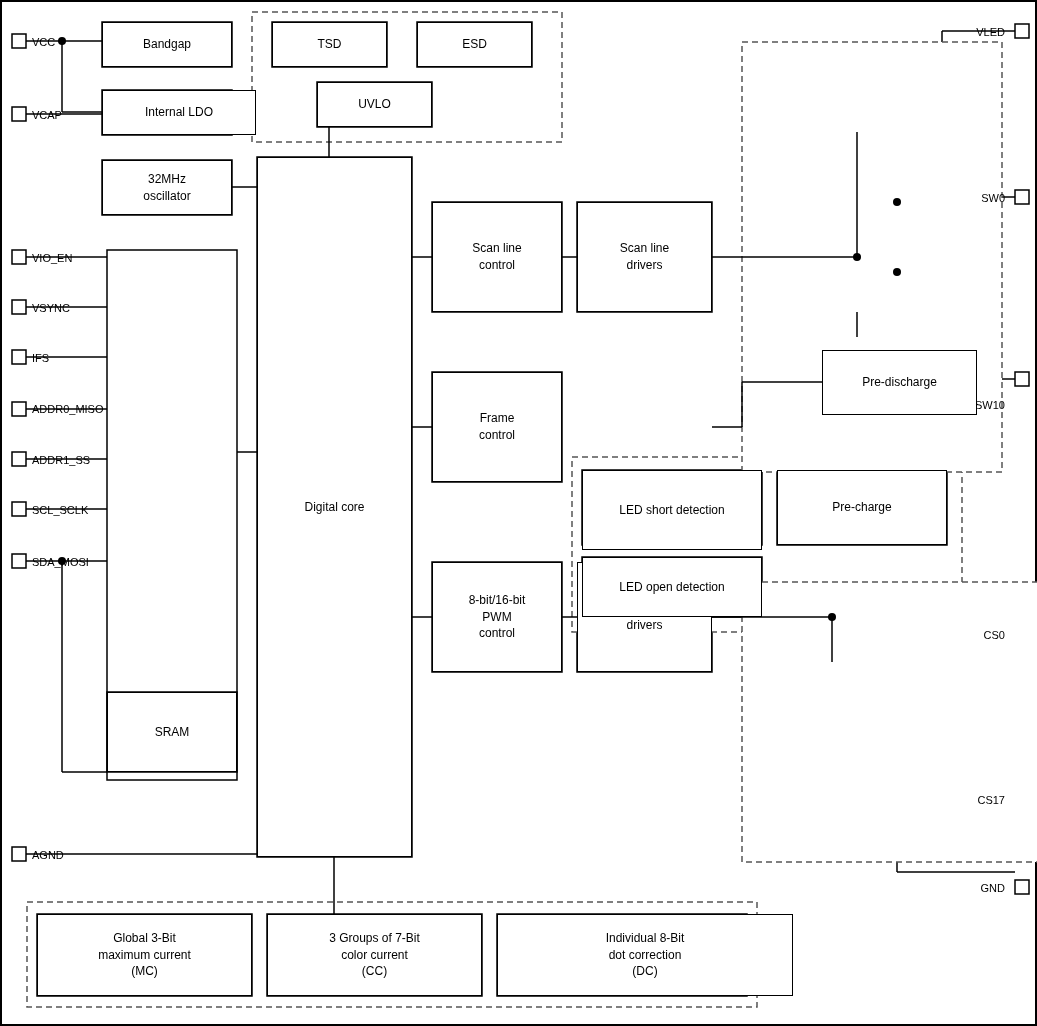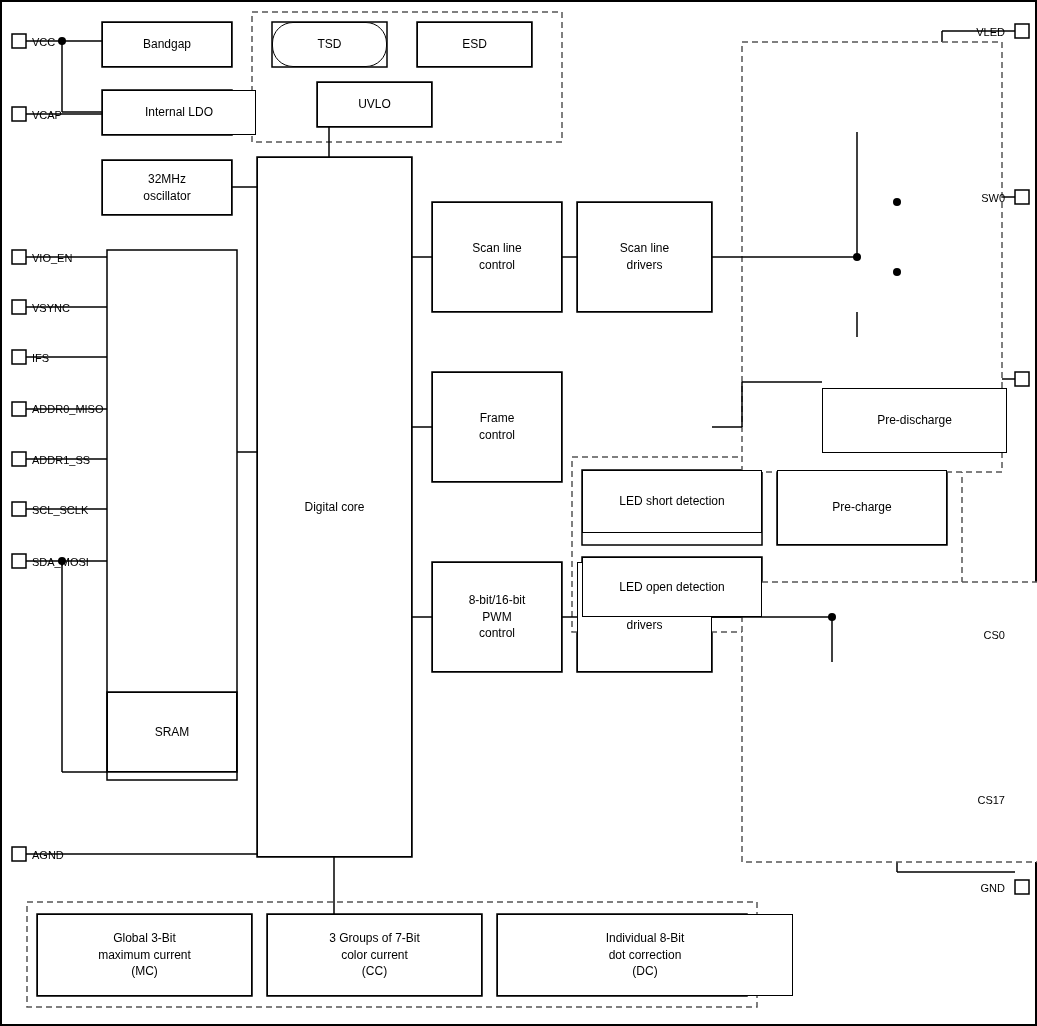--- a/index.html
+++ b/index.html
@@ -265,21 +265,21 @@
   <span class="pin-label" style="right:30px; top:627px; text-align:right;">CS0</span>
   <span class="pin-label" style="right:30px; top:792px; text-align:right;">CS17</span>
   <span class="pin-label" style="right:30px; top:880px; text-align:right;">GND</span>
 
   <div class="block" style="left:100px; top:20px; width:130px; height:45px;">
     <span>Bandgap</span>
   </div>
   <div class="block" style="left:100px; top:88px; width:154px; height:45px;">
     <span>Internal LDO</span>
   </div>
-  <div class="block" style="left:270px; top:20px; width:115px; height:45px;border-radius:21px;">
+  <div class="block" style="left:270px; top:20px; width:115px; height:45px;">
     <span>TSD</span>
   </div>
   <div class="block" style="left:415px; top:20px; width:115px; height:45px;">
     <span>ESD</span>
   </div>
   <div class="block" style="left:315px; top:80px; width:115px; height:45px;">
     <span>UVLO</span>
   </div>
   <div class="block" style="left:100px; top:158px; width:130px; height:55px;">
     <span style="white-space:pre-line;">32MHz
@@ -305,30 +305,30 @@
   </div>
   <div class="block" style="left:430px; top:560px; width:130px; height:110px;">
     <span style="white-space:pre-line;">8-bit/16-bit
 PWM
 control</span>
   </div>
   <div class="block" style="left:575px; top:560px; width:135px; height:110px;">
     <span style="white-space:pre-line;">Current sink
 drivers</span>
   </div>
-  <div class="block" style="left:580px; top:468px; width:180px; height:63px;">
+  <div class="block" style="left:580px; top:468px; width:180px; height:80px;">
     <span>LED short detection</span>
   </div>
   <div class="block" style="left:775px; top:468px; width:170px; height:75px;">
     <span>Pre-charge</span>
   </div>
   <div class="block" style="left:580px; top:555px; width:180px; height:60px;">
     <span>LED open detection</span>
   </div>
-  <div class="block" style="left:820px; top:348px; width:185px; height:65px;margin-top:38px;">
+  <div class="block" style="left:820px; top:348px; width:155px; height:65px;">
     <span>Pre-discharge</span>
   </div>
   <div class="block" style="left:35px; top:912px; width:215px; height:82px;">
     <span style="white-space:pre-line; text-align:center;">Global 3-Bit
 maximum current
 (MC)</span>
   </div>
   <div class="block" style="left:265px; top:912px; width:215px; height:82px;">
     <span style="white-space:pre-line; text-align:center;">3 Groups of 7-Bit
 color current

